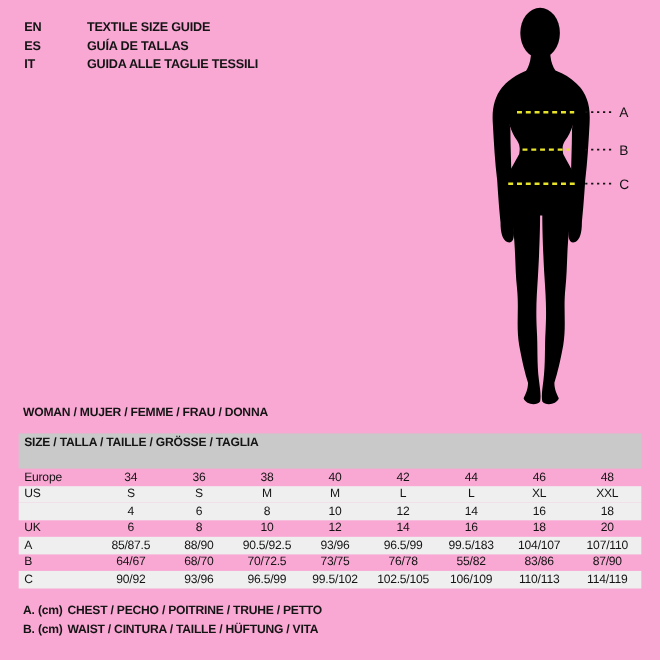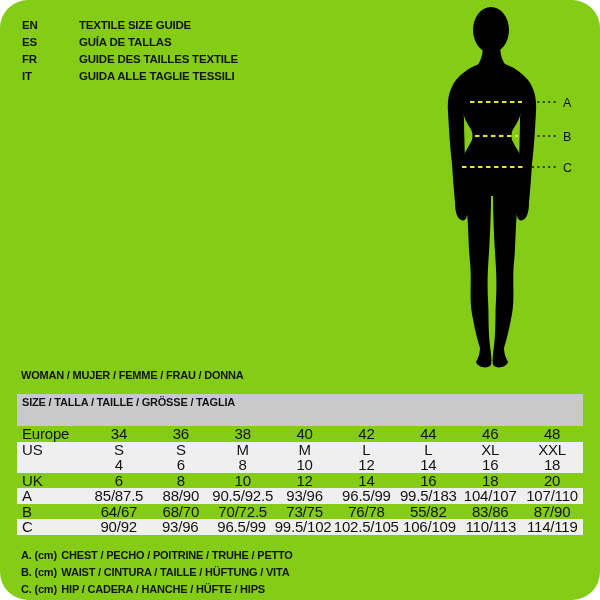--- a/index.html
+++ b/index.html
@@ -1,19 +1,19 @@
 <!DOCTYPE html>
 <html><head>
 <meta charset="utf-8">
 <style>
   * { margin:0; padding:0; box-sizing:border-box; }
   body { background:#ffffff; font-family:"Liberation Sans","DejaVu Sans",sans-serif; }
   .page {
-    position:relative; width:600px; height:600px; background:#84cc16;
-    color:#141414; overflow:hidden;border-radius:28px;
+    position:relative; width:600px; height:600px; background:#f9a8d4;
+    color:#141414; overflow:hidden;
   }
 
   
   .lang-list { position:absolute; left:22px; top:16px; }
   .lang-row { display:flex; height:17px; align-items:center; }
   .lang-code {
     width:37px; font-size:11.5px; font-weight:700; letter-spacing:-0.2px;
   }
   .lang-label {
     font-size:11.5px; font-weight:700; letter-spacing:-0.2px; white-space:nowrap;margin-left:20px;
@@ -27,21 +27,21 @@
     position:absolute; left:21px; top:369px;
     font-size:11px; font-weight:700; letter-spacing:-0.2px; white-space:nowrap;
   }
 
   
   .size-table { position:absolute; left:17px; top:394px; width:566px; }
   .size-table-header {
     background:#c9c9c9; height:32px; line-height:16px;
     padding-left:5px; font-size:11px; font-weight:700; letter-spacing:-0.2px;
   }
-  .t-row { display:flex; height:15.5px; align-items:center; font-size:15px; }
+  .t-row { display:flex; height:15.5px; align-items:center; font-size:11px; }
   .t-row.shaded { background:#efefef; }
   .t-label { width:71px; padding-left:5px; text-align:left; letter-spacing:-0.2px; }
   .t-cell { flex:1; text-align:center; letter-spacing:-0.2px; white-space:nowrap; }
 
   
   .legend { position:absolute; left:21px; top:545px; }
   .legend-row { height:17px; line-height:17px; white-space:nowrap; }
   .legend-prefix, .legend-text {
     font-size:11px; font-weight:700; letter-spacing:-0.2px;
   }
@@ -52,24 +52,20 @@
 <div class="page">
 
   <div class="lang-list">
       <div class="lang-row">
         <span class="lang-code">EN</span>
         <span class="lang-label">TEXTILE SIZE GUIDE</span>
       </div>
       <div class="lang-row">
         <span class="lang-code">ES</span>
         <span class="lang-label">GUÍA DE TALLAS</span>
-      </div>
-      <div class="lang-row">
-        <span class="lang-code">FR</span>
-        <span class="lang-label">GUIDE DES TAILLES TEXTILE</span>
       </div>
       <div class="lang-row">
         <span class="lang-code">IT</span>
         <span class="lang-label">GUIDA ALLE TAGLIE TESSILI</span>
       </div>
     </div>
 
   <div class="figure-wrap">
     <svg width="200" height="392" viewBox="0 0 200 392">
       <g fill="#000000">
@@ -228,16 +224,15 @@
           <div class="t-cell">106/109</div>
           <div class="t-cell">110/113</div>
           <div class="t-cell">114/119</div>
         </div>
       </div>
   </div>
 
   <div class="legend">
       <div class="legend-row"><span class="legend-prefix">A. (cm)</span> <span class="legend-text">CHEST / PECHO / POITRINE / TRUHE / PETTO</span></div>
       <div class="legend-row"><span class="legend-prefix">B. (cm)</span> <span class="legend-text">WAIST / CINTURA / TAILLE / HÜFTUNG / VITA</span></div>
-      <div class="legend-row"><span class="legend-prefix">C. (cm)</span> <span class="legend-text">HIP / CADERA / HANCHE / HÜFTE / HIPS</span></div>
     </div>
 
 </div>
 
 </body></html>

